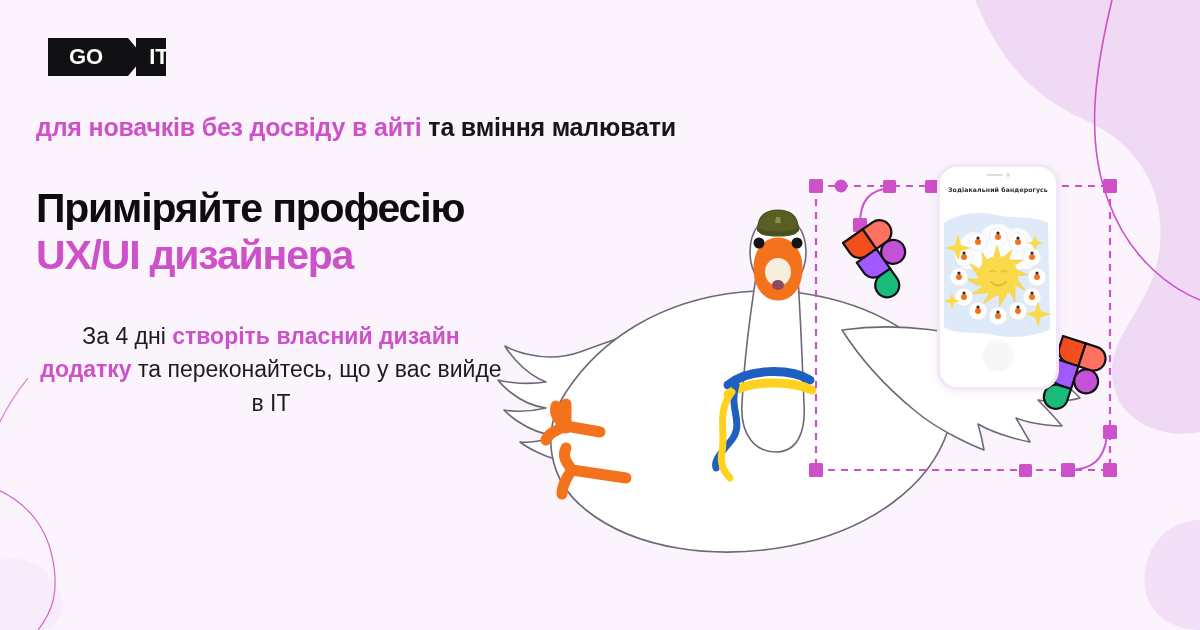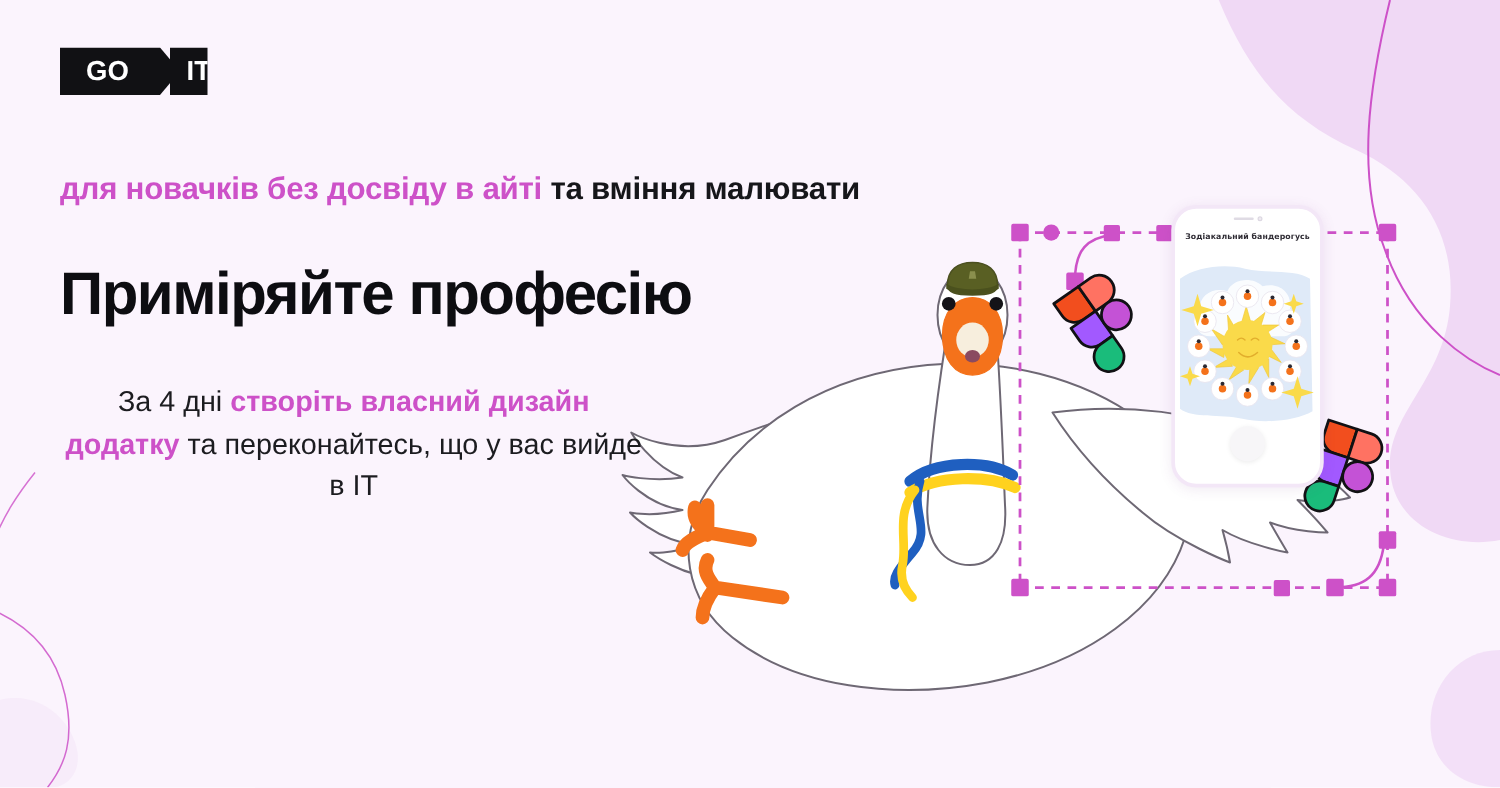--- a/index.html
+++ b/index.html
@@ -23,33 +23,33 @@
   
   #logo {
     position: absolute; left: 48px; top: 38px;
     z-index: 6;
     display: flex; align-items: center; text-decoration: underline;
   }
   #logo svg { display: block; }
 
   
   #copy {
-    position: absolute; left: 48px; top: 112px;
-    width: 700px; z-index: 6; margin-top: 24px;
+    position: absolute; left: 36px; top: 112px;
+    width: 700px; z-index: 6;
   }
   #eyebrow {
     font-size: 25px; font-weight: 700; line-height: 1.25;
     letter-spacing: -0.2px; color: #16161a;
     white-space: nowrap;
   }
   #eyebrow .accent { color: #cd51c8; }
 
   #headline {
     margin-top: 42px;
-    font-size: 48px; font-weight: 700; line-height: 1.13;
+    font-size: 41px; font-weight: 700; line-height: 1.13;
     letter-spacing: -1.2px; color: #0d0d11;
   }
   #headline .accent { color: #cd51c8; display: block; }
 
   #lede {
     margin-top: 42px;
     font-size: 23px; line-height: 1.45;
     color: #1c1c20; width: 470px; text-align: center;
   }
   #lede .accent { color: #cd51c8; font-weight: 700; }
@@ -313,18 +313,18 @@
         <path d="M 0 24 H 24 V 48 H 12 A 12 12 0 0 1 0 36 Z" fill="#a259ff"></path>
         <circle cx="36" cy="36" r="12" fill="#c452d6"></circle>
         <path d="M 12 48 H 24 V 60 A 12 12 0 1 1 12 48 Z" fill="#1abc7b"></path>
       </g>
     </g>
   </svg>
 
   <div id="copy">
     <div id="eyebrow"><span class="accent">для новачків без досвіду в айті</span><span> та вміння малювати</span></div>
 
-    <h1 id="headline"><span>Примiряйте професiю</span></h1>
+    <h1 id="headline"><span>Примiряйте професiю</span><span class="accent">UX/UI дизайнера</span></h1>
 
     <p id="lede"><span>За 4 дні </span><span class="accent">створіть власний  дизайн додатку</span><span> та переконайтесь, що у вас вийде в IT</span></p>
   </div>
 
 </div>
 
 </body></html>

